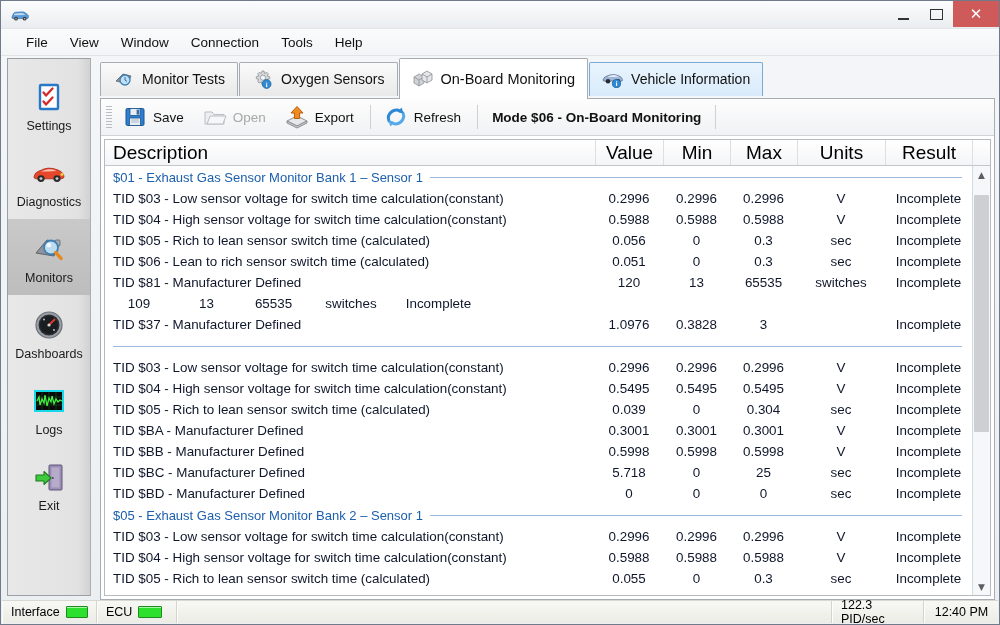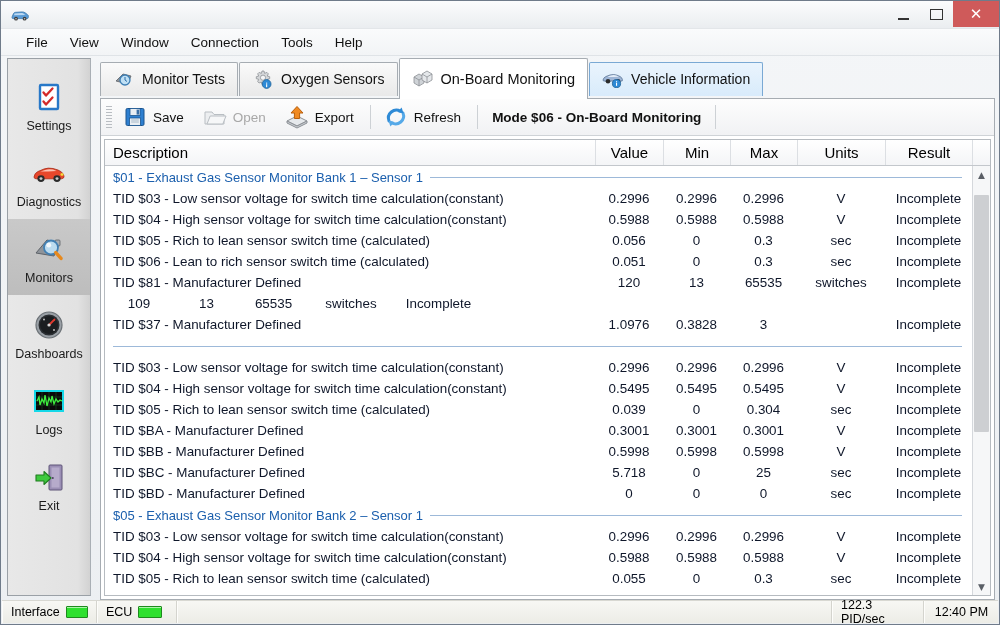--- a/index.html
+++ b/index.html
@@ -90,21 +90,21 @@
     border:1px solid transparent;border-radius:3px;cursor:default;font-size:13.5px;color:#111;}
   .tbtn.disabled{color:#a8a8a8;}
   .tbtn .ticon{width:26px;height:26px;display:flex;align-items:center;justify-content:center;}
   .tsep{width:1px;height:24px;background:#cdd1d5;margin:0 5px;}
   .tlabel{font-weight:bold;font-size:13.5px;padding:0 9px;color:#111;}
   
   .gridwrap{flex:1 1 auto;min-height:0;display:flex;flex-direction:column;margin:3px;border:1px solid #b6bbc0;box-sizing:border-box;background:#fff;}
   .grid-head{
     height:25px;flex:0 0 25px;display:flex;align-items:stretch;
     background:linear-gradient(to bottom,#ffffff,#f4f5f7);
-    border-bottom:1px solid #c3c7cc;font-size:15px;
+    border-bottom:1px solid #c3c7cc;font-size:19px;
   }
   .hcell{display:flex;align-items:center;box-sizing:border-box;border-right:1px solid #dcdfe3;padding:0 6px;cursor:default;}
   .hcell.c-desc{flex:1 1 auto;padding-left:8px;}
   .hcell.num{justify-content:center;}
   .grid-body{flex:1 1 auto;min-height:0;display:flex;overflow:hidden;position:relative;}
   .rows{flex:1 1 auto;min-width:0;overflow:hidden;}
   .row{height:21px;display:flex;align-items:center;font-size:13.4px;color:#0f172a;cursor:default;}
   .cell{box-sizing:border-box;overflow:hidden;white-space:nowrap;}
   .cell.desc{flex:1 1 auto;padding-left:8px;}
   .cell.num{text-align:center;}

